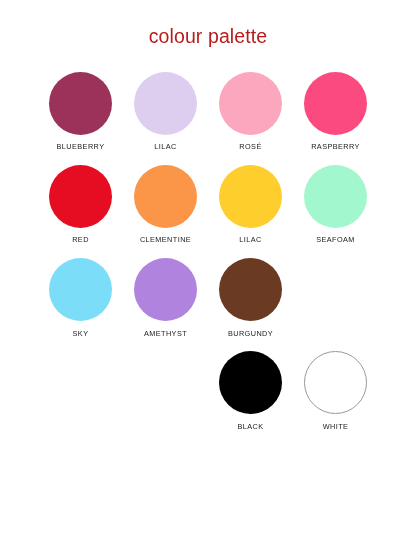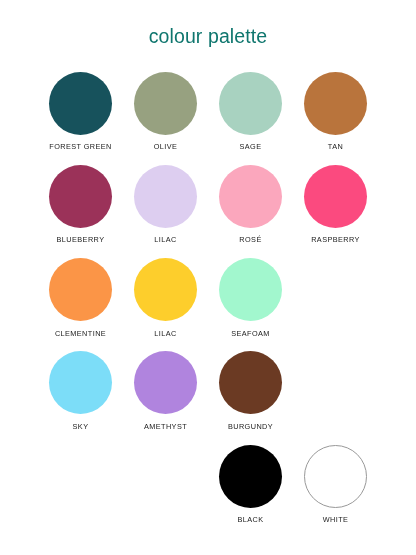--- a/index.html
+++ b/index.html
@@ -22,21 +22,21 @@
     background: #ffffff;
     display: flex;
     flex-direction: column;
     align-items: center;
     padding-top: 27px;
   }
 
   #palette-title {
     font-size: 19.5px;
     font-weight: 400;
-    color: #0f766e;
+    color: #b91c1c;
     letter-spacing: 0.1px;
     line-height: 1;
     margin-bottom: 25px;
     text-align: center;
   }
 
   #swatch-grid {
     width: 340px;
     display: flex;
     flex-direction: column;
@@ -84,55 +84,41 @@
 </head>
 <body>
 
 <div id="palette-sheet">
 
   <h1 id="palette-title">colour palette</h1>
 
   <div id="swatch-grid">
       <div class="swatch-row">
         <div class="swatch-cell">
-          <div class="swatch-disc" style="background: rgb(23, 82, 92);"></div>
-          <div class="swatch-label">FOREST GREEN</div>
-        </div>
-        <div class="swatch-cell">
-          <div class="swatch-disc" style="background: rgb(151, 161, 128);"></div>
-          <div class="swatch-label">OLIVE</div>
-        </div>
-        <div class="swatch-cell">
-          <div class="swatch-disc" style="background: rgb(168, 210, 192);"></div>
-          <div class="swatch-label">SAGE</div>
-        </div>
-        <div class="swatch-cell">
-          <div class="swatch-disc" style="background: rgb(185, 116, 60);"></div>
-          <div class="swatch-label">TAN</div>
-        </div>
-      </div>
-      <div class="swatch-row">
-        <div class="swatch-cell">
           <div class="swatch-disc" style="background: rgb(155, 50, 89);"></div>
           <div class="swatch-label">BLUEBERRY</div>
         </div>
         <div class="swatch-cell">
           <div class="swatch-disc" style="background: rgb(221, 206, 240);"></div>
           <div class="swatch-label">LILAC</div>
         </div>
         <div class="swatch-cell">
           <div class="swatch-disc" style="background: rgb(251, 167, 189);"></div>
           <div class="swatch-label">ROSÉ</div>
         </div>
         <div class="swatch-cell">
           <div class="swatch-disc" style="background: rgb(251, 74, 127);"></div>
           <div class="swatch-label">RASPBERRY</div>
         </div>
       </div>
       <div class="swatch-row">
+        <div class="swatch-cell">
+          <div class="swatch-disc" style="background: rgb(230, 12, 34);"></div>
+          <div class="swatch-label">RED</div>
+        </div>
         <div class="swatch-cell">
           <div class="swatch-disc" style="background: rgb(251, 149, 71);"></div>
           <div class="swatch-label">CLEMENTINE</div>
         </div>
         <div class="swatch-cell">
           <div class="swatch-disc" style="background: rgb(253, 206, 44);"></div>
           <div class="swatch-label">LILAC</div>
         </div>
         <div class="swatch-cell">
           <div class="swatch-disc" style="background: rgb(162, 247, 206);"></div>

